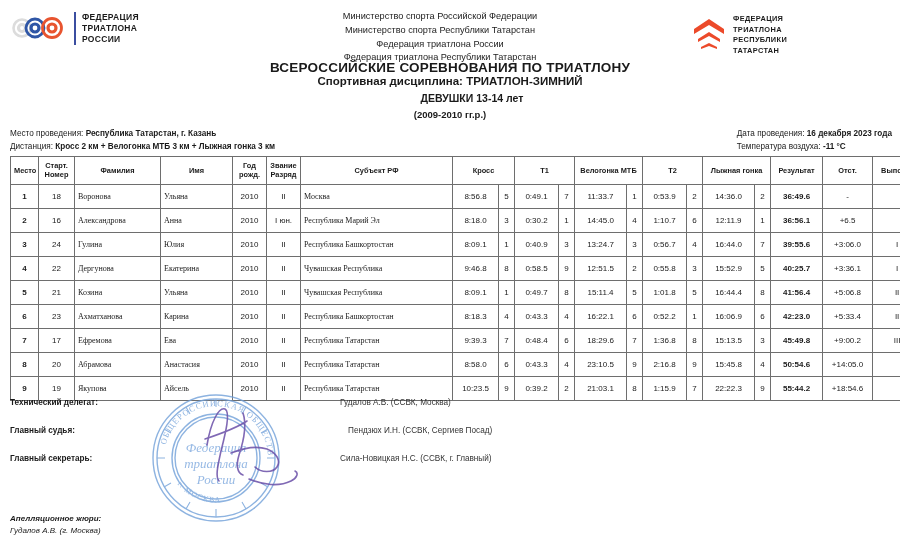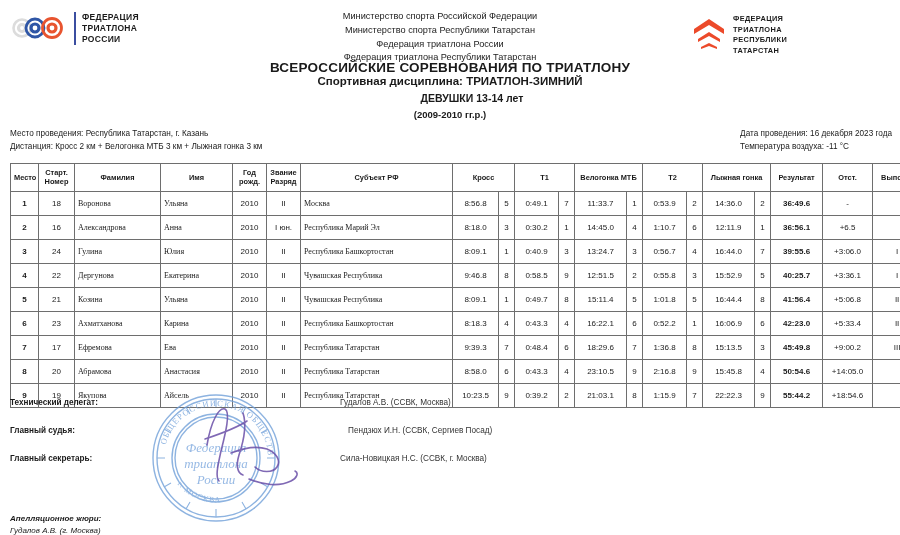--- a/index.html
+++ b/index.html
@@ -66,25 +66,25 @@
   
   .inforow {
     display: flex;
     justify-content: space-between;
     align-items: flex-end;
     padding: 0 8px 0 10px;
     margin-top: 8px;
     font-size: 8.2px;
   }
   .info-left div, .info-right div { line-height: 1.55; white-space: nowrap; }
-  .info-left b, .info-right b { font-weight: normal; }
+  .info-left b, .info-right b { font-weight: bold; }
   .info-right { text-align: left; }
 
   
-  .tbl-wrap { padding: 0 8px 0 10px; margin-top: 10px; }
+  .tbl-wrap { padding: 0 8px 0 10px; margin-top: 3px; }
   table.results {
     border-collapse: collapse;
     width: 882px;
     table-layout: fixed;
     font-size: 8px;
   }
   table.results th, table.results td {
     border: 1px solid #6e6e6e;
     padding: 0 3px;
     height: 23px;
@@ -522,21 +522,21 @@
     <div class="sig-row">
       <span class="sig-label">Технический делегат:</span>
       <span class="sig-name">Гудалов А.В. (ССВК, Москва)</span>
     </div>
     <div class="sig-row">
       <span class="sig-label">Главный судья:</span>
       <span class="sig-name">Пендзюх И.Н. (ССВК, Сергиев Посад)</span>
     </div>
     <div class="sig-row">
       <span class="sig-label">Главный секретарь:</span>
-      <span class="sig-name">Сила-Новицкая Н.С. (ССВК, г. Москва)</span>
+      <span class="sig-name">Сила-Новицкая Н.С. (ССВК, г. Главный)</span>
     </div>
   </div>
 
   <div class="jury">
     <div class="jt">Апелляционное жюри:</div>
     <div>Гудалов А.В. (г. Москва)</div>
     <div>Яковлев А.В. (г. Казань)</div>
     <div>Гизатуллин Р.З. (г. Казань)</div>
   </div>
 

